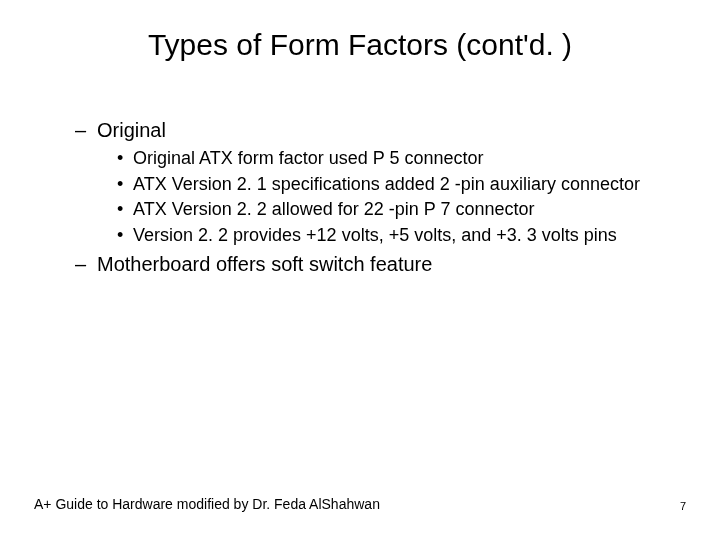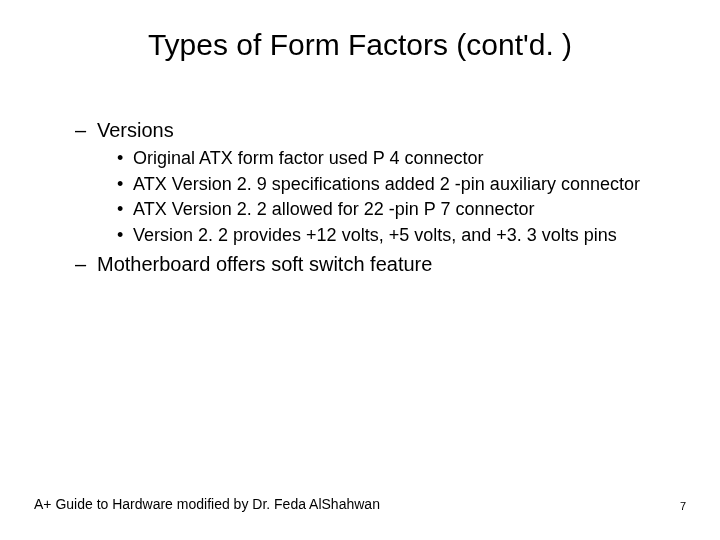--- a/index.html
+++ b/index.html
@@ -80,31 +80,31 @@
 <body>
 
 <div class="slide">
 
   <div class="title">Types of Form Factors (cont'd. )</div>
 
   <div class="body">
 
     <div class="lvl1">
       <div class="dash">–</div>
-      <div class="txt">Versions</div>
+      <div class="txt">Original</div>
     </div>
 
     <div class="sub">
       <div class="subitem">
         <div class="bullet">•</div>
-        <div class="txt">Original ATX form factor used P 4 connector</div>
+        <div class="txt">Original ATX form factor used P 5 connector</div>
       </div>
       <div class="subitem">
         <div class="bullet">•</div>
-        <div class="txt">ATX Version 2. 9 specifications added 2 -pin auxiliary connector</div>
+        <div class="txt">ATX Version 2. 1 specifications added 2 -pin auxiliary connector</div>
       </div>
       <div class="subitem">
         <div class="bullet">•</div>
         <div class="txt">ATX Version 2. 2 allowed for 22 -pin P 7 connector</div>
       </div>
       <div class="subitem">
         <div class="bullet">•</div>
         <div class="txt">Version 2. 2 provides +12 volts, +5 volts, and +3. 3 volts pins</div>
       </div>
     </div>

